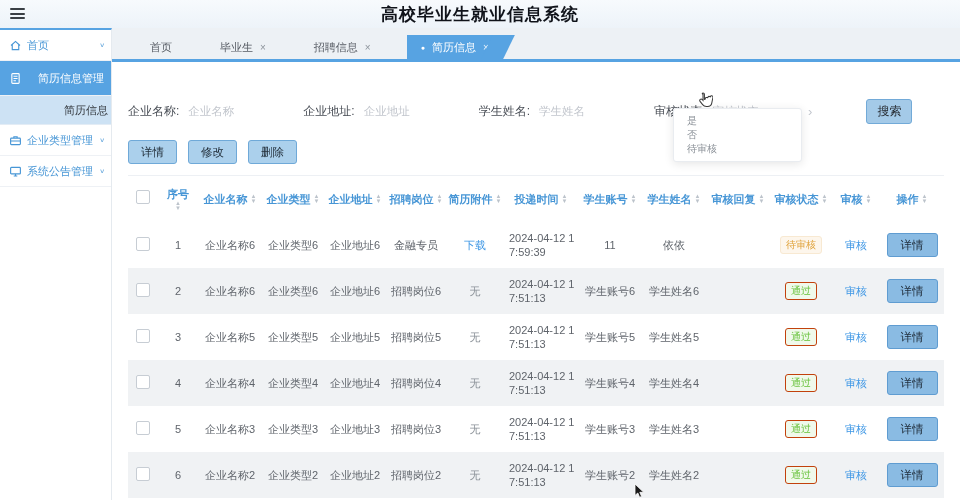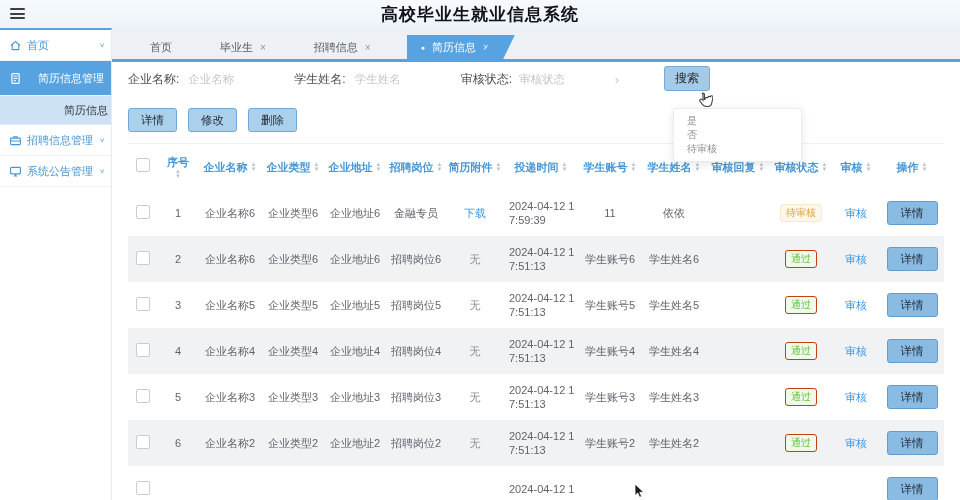--- a/index.html
+++ b/index.html
@@ -30,21 +30,21 @@
        font-size:11px;color:#565b63;cursor:pointer;white-space:nowrap;}
   .tab .x{font-size:10px;color:#8d949c;}
   .tab.active{background:var(--accent);color:#fff;position:relative;padding:0 10px 0 14px;margin-right:34px;}
   .tab.active .x{color:#eaf4fc;}
   .tab.active .dot{font-size:7px;}
   .tab.active::after{content:"";position:absolute;right:-10px;top:0;width:22px;height:100%;
        background:var(--accent);transform:skewX(-26deg);}
   .blueline{height:3px;background:var(--accent);}
   .content{position:relative;padding:0 16px;}
   
-  .filters{display:flex;margin-top:4px;height:26px;}
+  .filters{display:flex;align-items:center;margin-top:36px;height:26px;gap:9px;}
   .fgroup{display:flex;align-items:center;margin-right:4px;}
   .fgroup label{font-size:12px;color:#484d55;margin-right:7px;white-space:nowrap;}
   .finput{width:100px;border:none;outline:none;font-size:11.5px;color:#333;background:transparent;}
   .finput::placeholder{color:#c2c6cd;}
   .fselect{width:100px;display:flex;align-items:center;justify-content:space-between;
            color:#c2c6cd;font-size:11.5px;cursor:pointer;}
   .fselect .chev{font-size:13px;color:#c2c6cd;line-height:1;}
   .search-btn{margin-left:41px;width:46px;height:25px;background:#a4cae8;border:1px solid #72aad8;
               border-radius:3px;font-size:12px;color:#272c33;cursor:pointer;}
   
@@ -117,21 +117,21 @@
           <span class="schev">∧</span>
         </div>
         <div class="side-sub">简历信息</div>
         <div class="side-item">
           <span class="sicon">
             <svg viewBox="0 0 16 16" fill="none" stroke="currentColor" stroke-width="1.4">
               <rect x="2" y="5" width="12" height="8" rx="1"></rect>
               <path d="M6 5V3.4h4V5M2 8.6h12"></path>
             </svg>
           </span>
-          <span class="slabel">招聘信息管理</span>
+          <span class="slabel">企业类型管理</span>
           <span class="schev">∨</span>
         </div>
         <div class="side-item">
           <span class="sicon">
             <svg viewBox="0 0 16 16" fill="none" stroke="currentColor" stroke-width="1.4">
               <rect x="2" y="3" width="12" height="8" rx="1"></rect>
               <path d="M5.8 13.6h4.4M8 11.2v2.4"></path>
             </svg>
           </span>
           <span class="slabel">系统公告管理</span>
@@ -159,20 +159,24 @@
           <span class="x">×</span>
         </div>
       </div>
     <div class="blueline"></div>
 
     <div class="content">
       <div class="filters">
         <div class="fgroup">
           <label>企业名称:</label>
           <input class="finput" placeholder="企业名称" style="">
+        </div>
+        <div class="fgroup">
+          <label>企业地址:</label>
+          <input class="finput" placeholder="企业地址" style="">
         </div>
         <div class="fgroup">
           <label>学生姓名:</label>
           <input class="finput" placeholder="学生姓名" style="">
         </div>
         <div class="fgroup">
           <label>审核状态:</label>
           <div class="fselect">
             <span>审核状态</span>
             <span class="chev">›</span>

